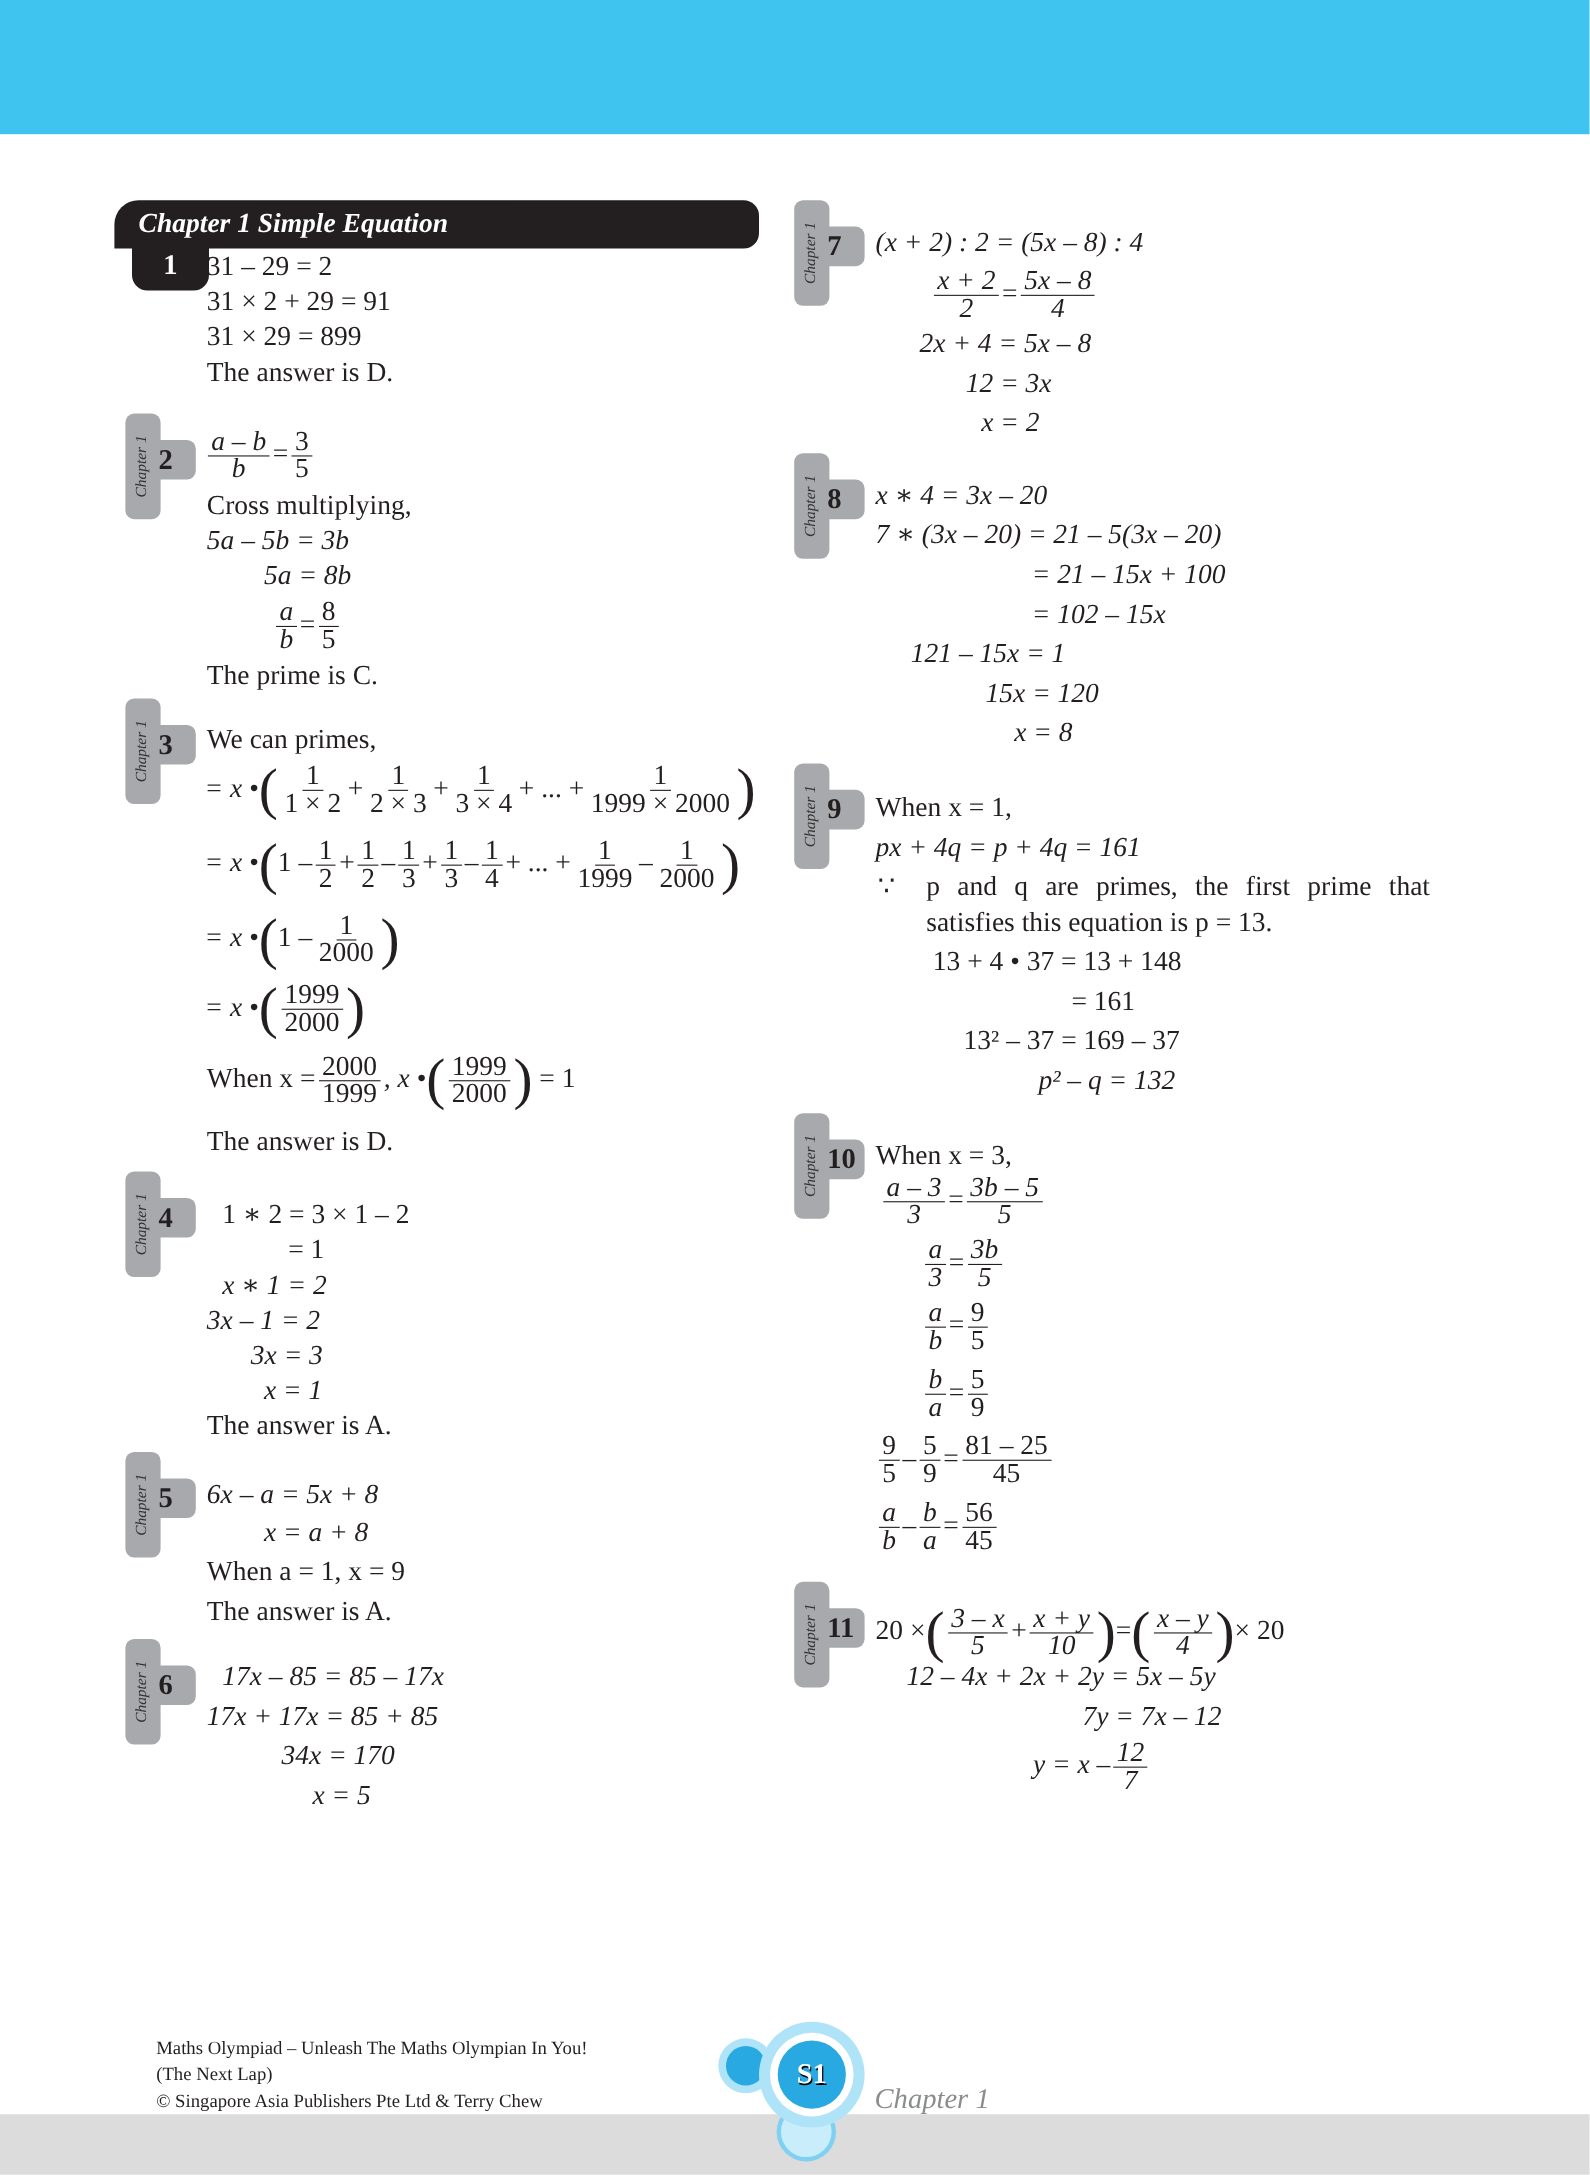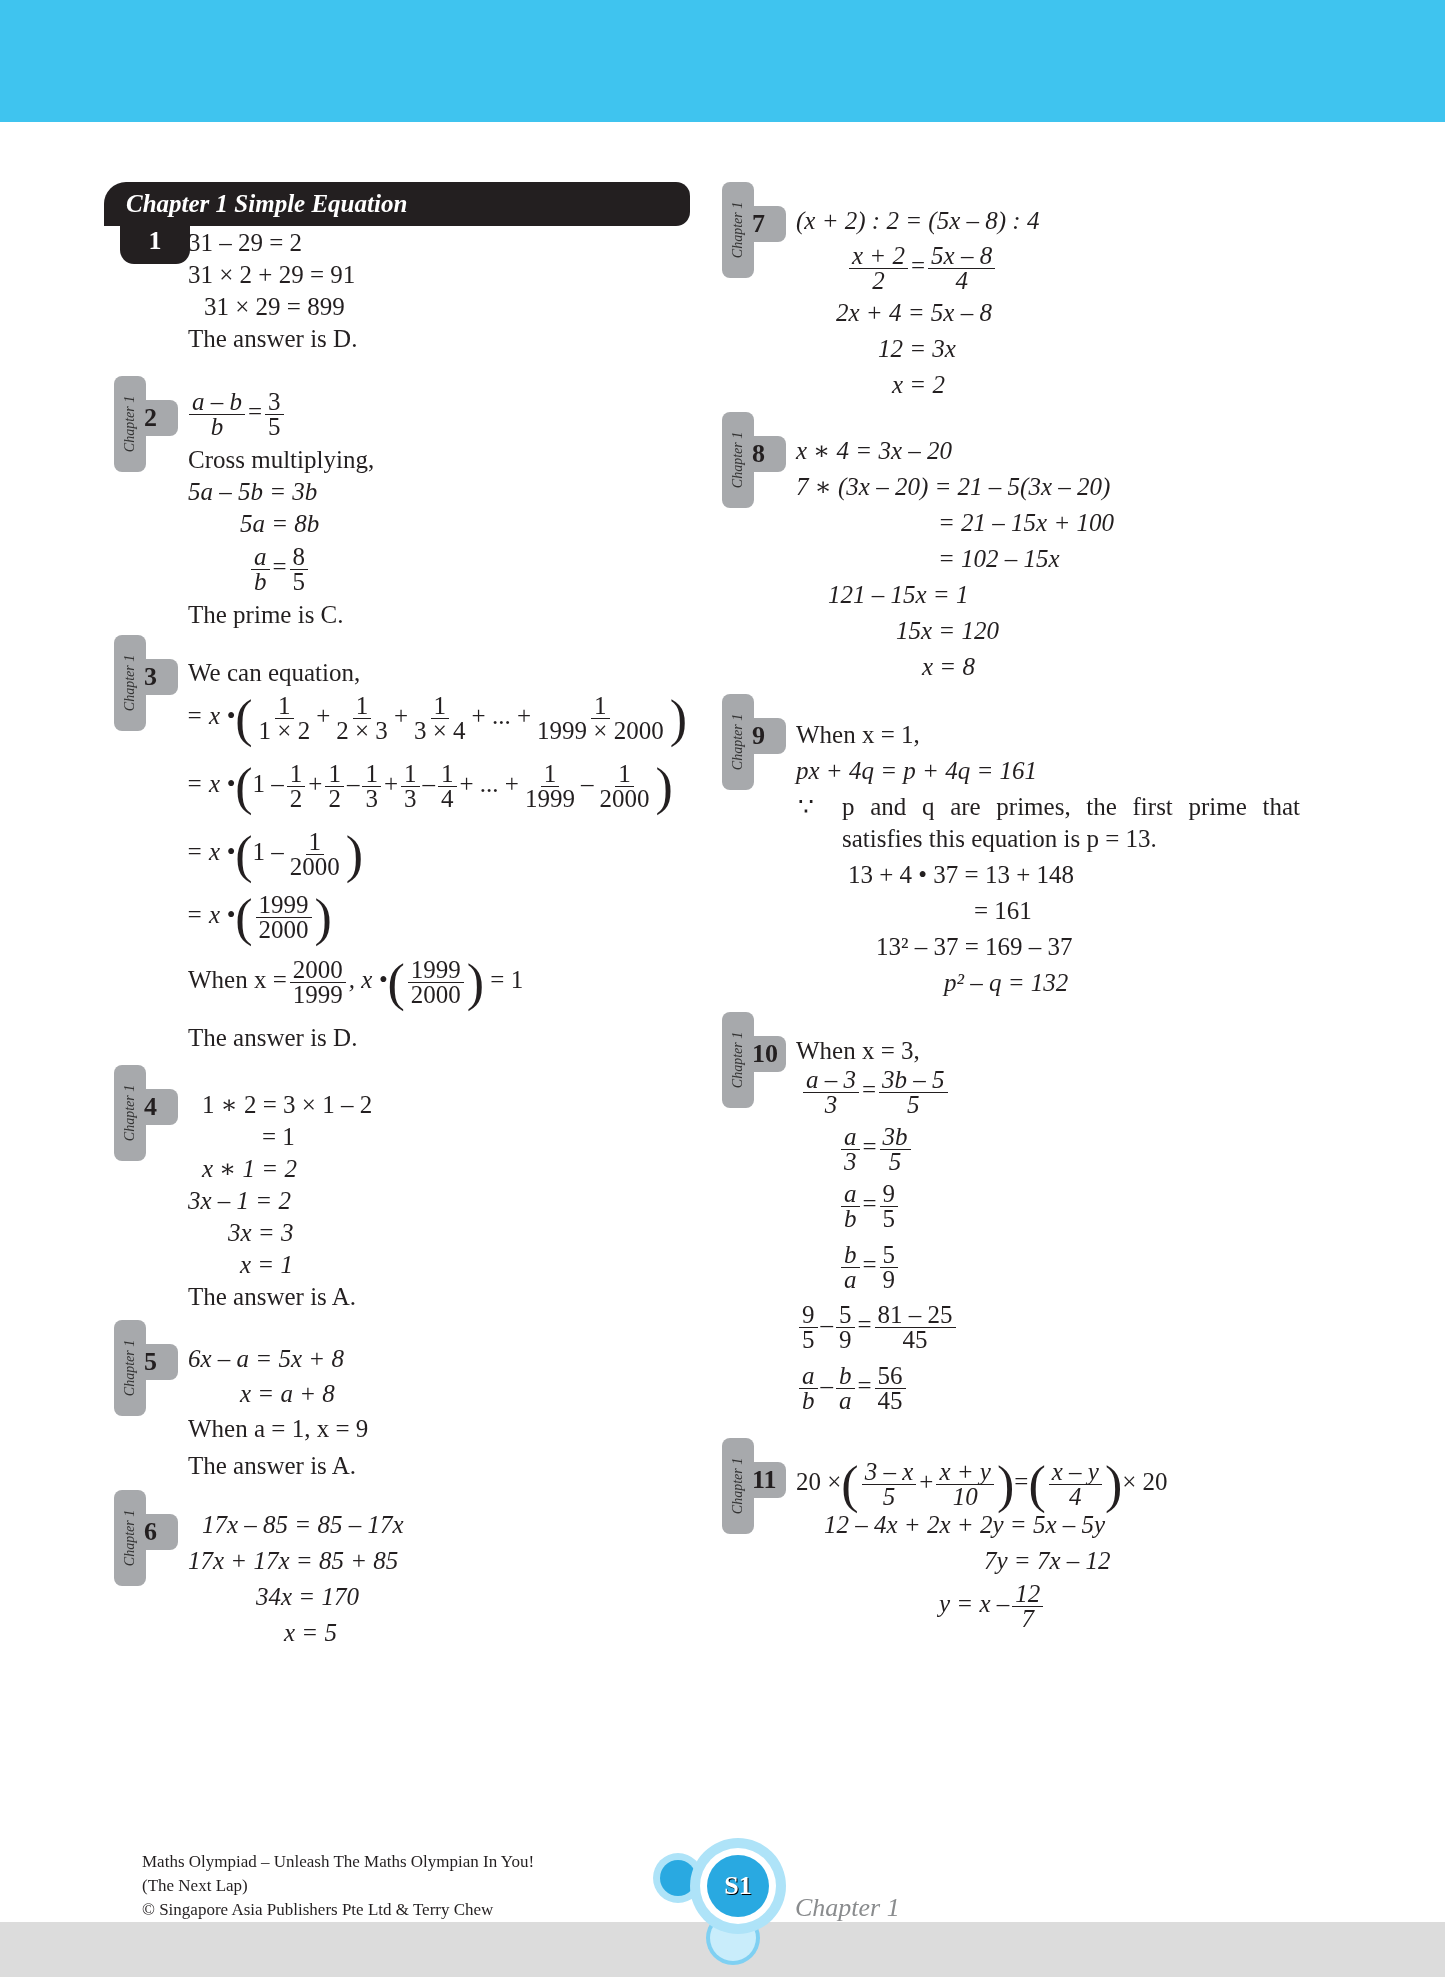--- a/index.html
+++ b/index.html
@@ -59,21 +59,21 @@
 </head>
 <body>
 
 <div class="top-band"></div>
 
 <div class="chapter-header">Chapter 1  Simple Equation</div>
 <div class="q1-tab">1</div>
 
 <div class="line" style="left:188px;top:228px">31 – 29 = 2</div>
 <div class="line" style="left:188px;top:260px">31 × 2 + 29 = 91</div>
-<div class="line" style="left:204px;top:292px">31 × 29 = 899</div>
+<div class="line" style="left:188px;top:292px">31 × 29 = 899</div>
 <div class="line" style="left:188px;top:324px">The answer is D.</div>
 
 <div class="qtab" style="left:114px;top:376px">
   <div class="strip">
       <span>Chapter 1</span>
     </div>
   <div class="num">2</div>
 </div>
 <div class="line" style="left:186px;top:390px">
   <span class="frac i">
@@ -97,21 +97,21 @@
     </span>
 </div>
 <div class="line" style="left:188px;top:600px">The prime is C.</div>
 
 <div class="qtab" style="left:114px;top:635px">
   <div class="strip">
       <span>Chapter 1</span>
     </div>
   <div class="num">3</div>
 </div>
-<div class="line" style="left:188px;top:658px">We can equation,</div>
+<div class="line" style="left:188px;top:658px">We can primes,</div>
 <div class="line" style="left:186px;top:694px">
   <span class="i">= x •</span><span class="bigp">(</span><span class="frac">
       <span class="n">1</span>
       <span class="d">1 × 2</span>
     </span>+<span class="frac">
       <span class="n">1</span>
       <span class="d">2 × 3</span>
     </span>+<span class="frac">
       <span class="n">1</span>
       <span class="d">3 × 4</span>

